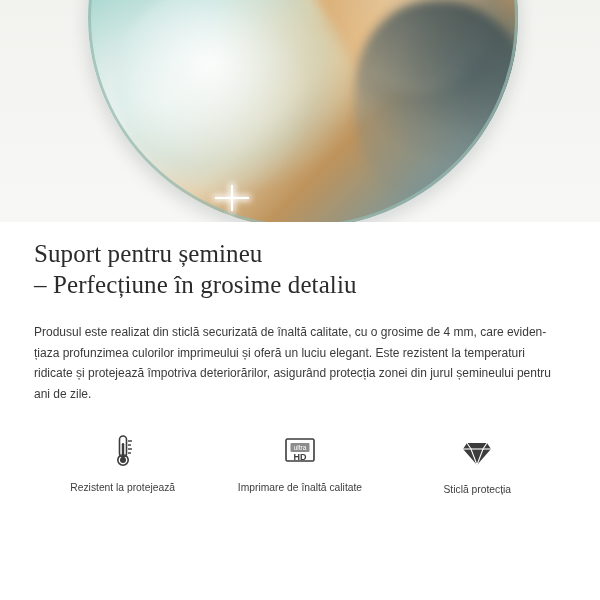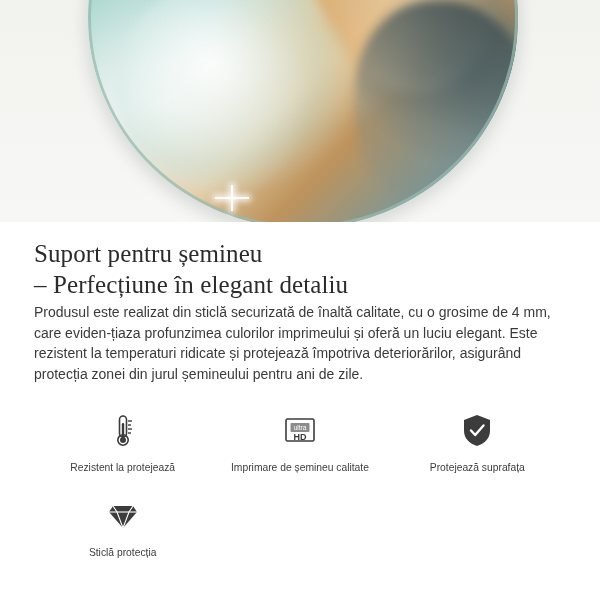--- a/index.html
+++ b/index.html
@@ -137,24 +137,24 @@
     line-height: 31px;
     color: #2b2b2b;
     font-weight: 400;
     margin: 16px 0 0 0;
     letter-spacing: 0.1px;
   }
   .headline .line2 {
     display: block;
   }
   .body-copy {
-    font-size: 14px;
+    font-size: 12px;
     line-height: 20.5px;
     color: #3a3a3a;
-    margin: 2px 0 0 0;
+    margin: 22px 0 0 0;
     max-width: 540px;
   }
 
   
   .features {
     display: flex;
     flex-wrap: wrap;
     margin-top: 18px;
   }
   .feature {
@@ -196,21 +196,21 @@
       <div class="disc-gloss"></div>
       <div class="disc-edge"></div>
     </div>
     <div class="sparkle"></div>
   </div>
 
   <div class="content">
 
     <h1 class="headline">
       <span>Suport pentru șemineu</span>
-      <span class="line2">– Perfecțiune în elegant detaliu</span>
+      <span class="line2">– Perfecțiune în grosime detaliu</span>
     </h1>
 
     <p class="body-copy">Produsul este realizat din sticlă securizată de înaltă calitate, cu o grosime de 4 mm, care eviden-țiaza profunzimea culorilor imprimeului și oferă un luciu elegant. Este rezistent la temperaturi ridicate și protejează împotriva deteriorărilor, asigurând protecția zonei din jurul șemineului pentru ani de zile.</p>
 
     <div class="features">
 
       <div class="feature">
         <span class="feature-icon">
           <svg width="40" height="40" viewBox="0 0 40 40">
             <rect x="16.5" y="6" width="7" height="21" rx="3.5" fill="none" stroke="#3c3c3c" stroke-width="1.6"></rect>
@@ -228,32 +228,23 @@
 
       <div class="feature">
         <span class="feature-icon">
           <svg width="40" height="40" viewBox="0 0 40 40">
             <rect x="6" y="9" width="28" height="22" rx="1.5" fill="none" stroke="#3c3c3c" stroke-width="1.6"></rect>
             <rect x="10.5" y="13" width="19" height="9" rx="1" fill="#8c8c8c"></rect>
             <text x="20" y="20" font-family="Liberation Sans, sans-serif" font-size="6.5" fill="#ffffff" text-anchor="middle">ultra</text>
             <text x="20" y="29.5" font-family="Liberation Sans, sans-serif" font-size="9" font-weight="bold" fill="#3c3c3c" text-anchor="middle">HD</text>
           </svg>
         </span>
-        <span class="feature-label">Imprimare de șemineu calitate</span>
+        <span class="feature-label">Imprimare de înaltă calitate</span>
       </div>
 
-      <div class="feature">
-        <span class="feature-icon">
-          <svg width="40" height="40" viewBox="0 0 40 40">
-            <path d="M20 5 L33 10 V21 C33 29 26.5 34 20 36 C13.5 34 7 29 7 21 V10 Z" fill="#3c3c3c"></path>
-            <path d="M14 20.5 L18.2 25 L26.5 15.5" fill="none" stroke="#ffffff" stroke-width="2.4" stroke-linecap="round" stroke-linejoin="round"></path>
-          </svg>
-        </span>
-        <span class="feature-label">Protejează suprafața</span>
-      </div>
 
       <div class="feature row2">
         <span class="feature-icon">
           <svg width="40" height="40" viewBox="0 0 40 40">
             <path d="M10 11 H30 L34 17 L20 33 L6 17 Z" fill="#3c3c3c"></path>
             <path d="M10 11 L14 17 L20 33 L26 17 L30 11" fill="none" stroke="#ffffff" stroke-width="1.1"></path>
             <line x1="6" y1="17" x2="34" y2="17" stroke="#ffffff" stroke-width="1.1"></line>
           </svg>
         </span>
         <span class="feature-label">Sticlă protecția</span>

